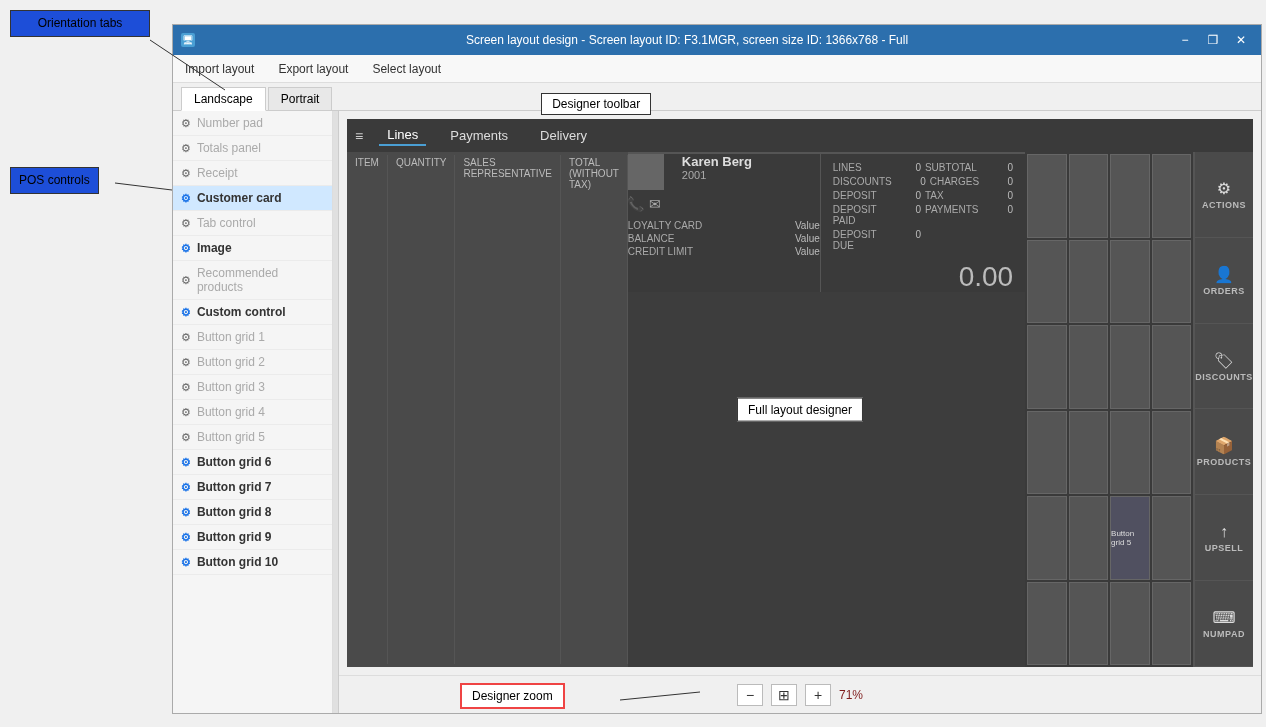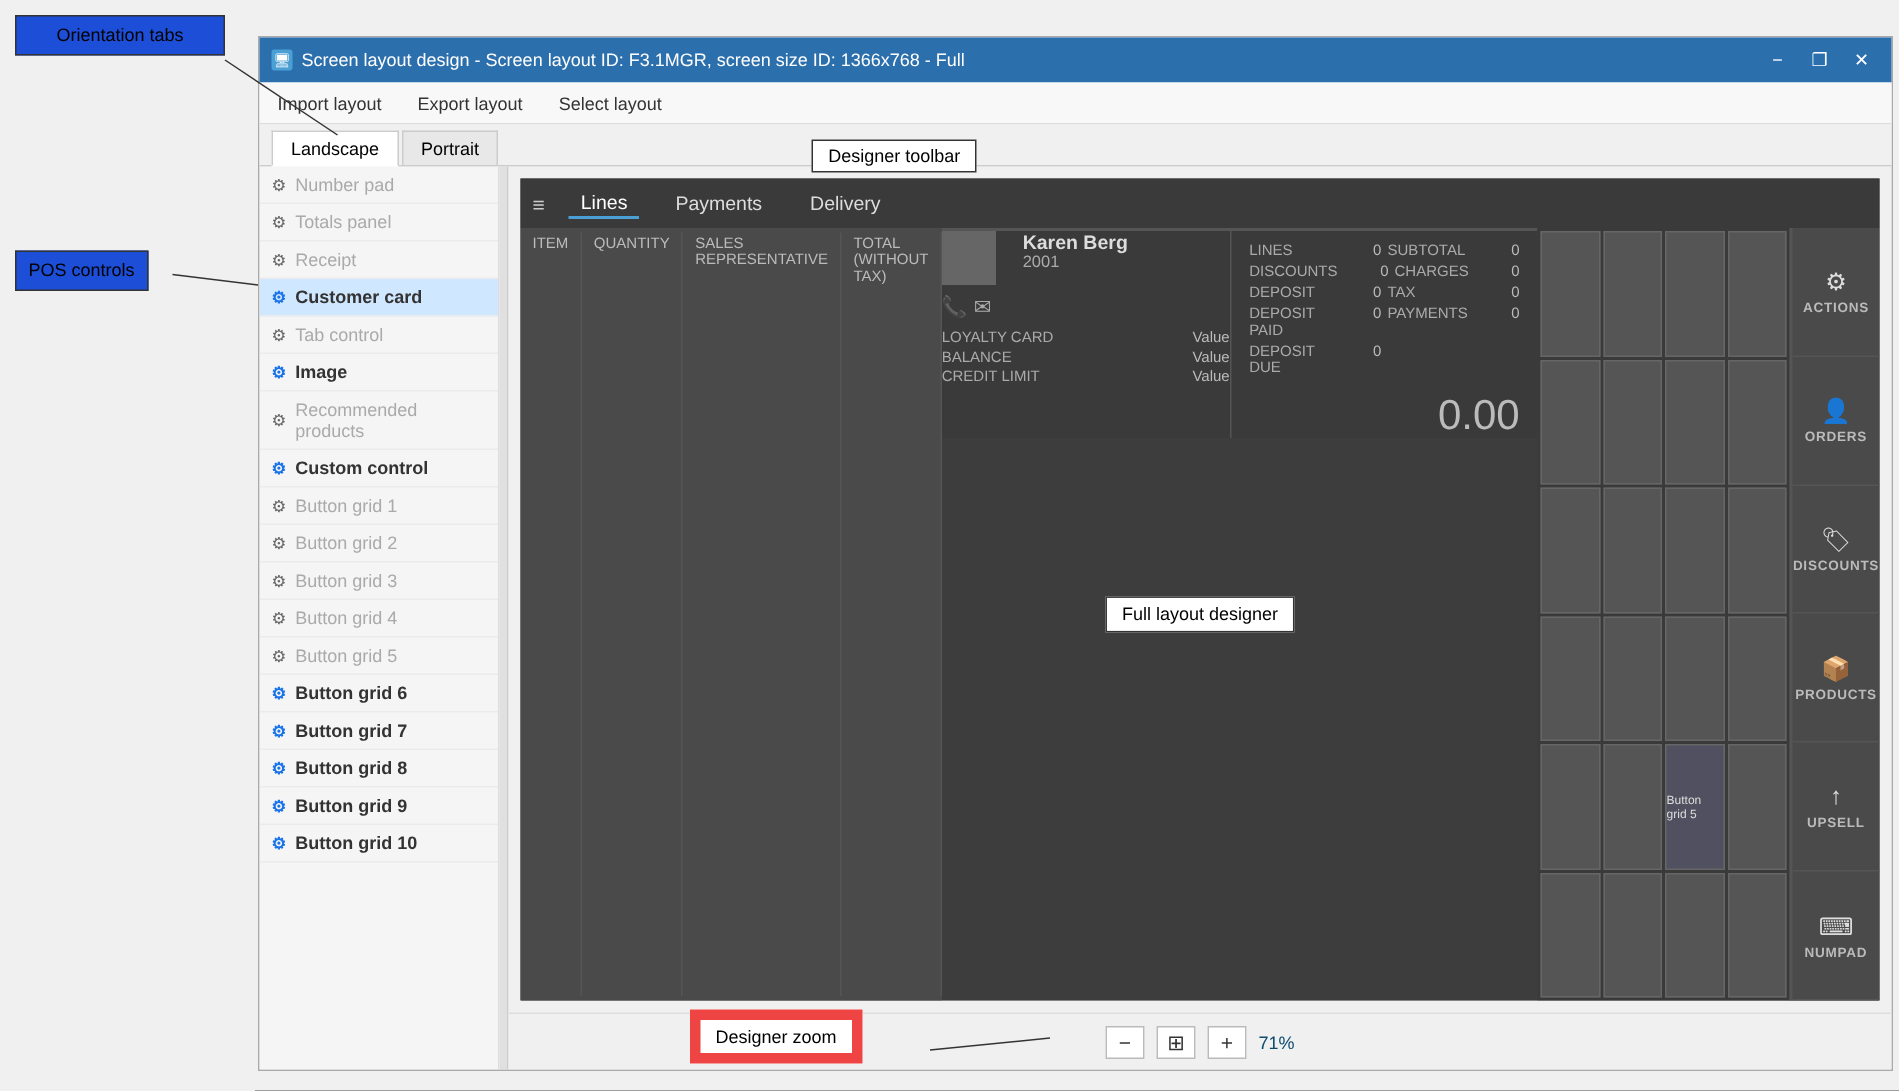--- a/index.html
+++ b/index.html
@@ -52,21 +52,21 @@
       width: 14px;
       height: 14px;
       background: #4a9fd4;
       margin-right: 6px;
       border-radius: 2px;
       font-size: 9px;
       display: flex;
       align-items: center;
       justify-content: center;
     }
-    .title-bar-title { flex: 1; }
+    .title-bar-title { flex: 1; text-align: center; }
     .title-bar-controls {
       display: flex;
       gap: 4px;
     }
     .title-bar-btn {
       width: 24px;
       height: 20px;
       background: transparent;
       border: none;
       color: white;
@@ -385,21 +385,21 @@
       background: white;
       cursor: pointer;
       display: flex;
       align-items: center;
       justify-content: center;
       font-size: 12px;
       color: #333;
     }
     .zoom-level {
       font-size: 12px;
-      color: #0c4a6e;
+      color: #7f1d1d;
     }
 
     
     svg.annotations {
       position: absolute;
       top: 0; left: 0;
       width: 1266px;
       height: 727px;
       pointer-events: none;
       z-index: 200;
@@ -693,21 +693,21 @@
         <button class="zoom-reset-btn">
           <span style="font-size:14px;">⊞</span>
         </button>
         <button class="zoom-btn">+</button>
         <span class="zoom-level">71%</span>
       </div>
     </div>
   </div>
 </div>
 
-<div style="position:absolute; bottom:18px; left:460px; border:7px solid #ef4444; background:white; padding:4px 10px; font-size:12px; z-index:200; white-space:nowrap;">
+<div style="position:absolute; bottom:18px; left:460px; border:2px solid #ef4444; background:white; padding:4px 10px; font-size:12px; z-index:200; white-space:nowrap;">
   <span>Designer zoom</span>
 </div>
 
 <svg class="annotations">
 
   <line x1="150" y1="40" x2="225" y2="90" stroke="#333" stroke-width="1"></line>
 
   <line x1="115" y1="183" x2="172" y2="190" stroke="#333" stroke-width="1"></line>
 
   <line x1="620" y1="700" x2="700" y2="692" stroke="#333" stroke-width="1"></line>

